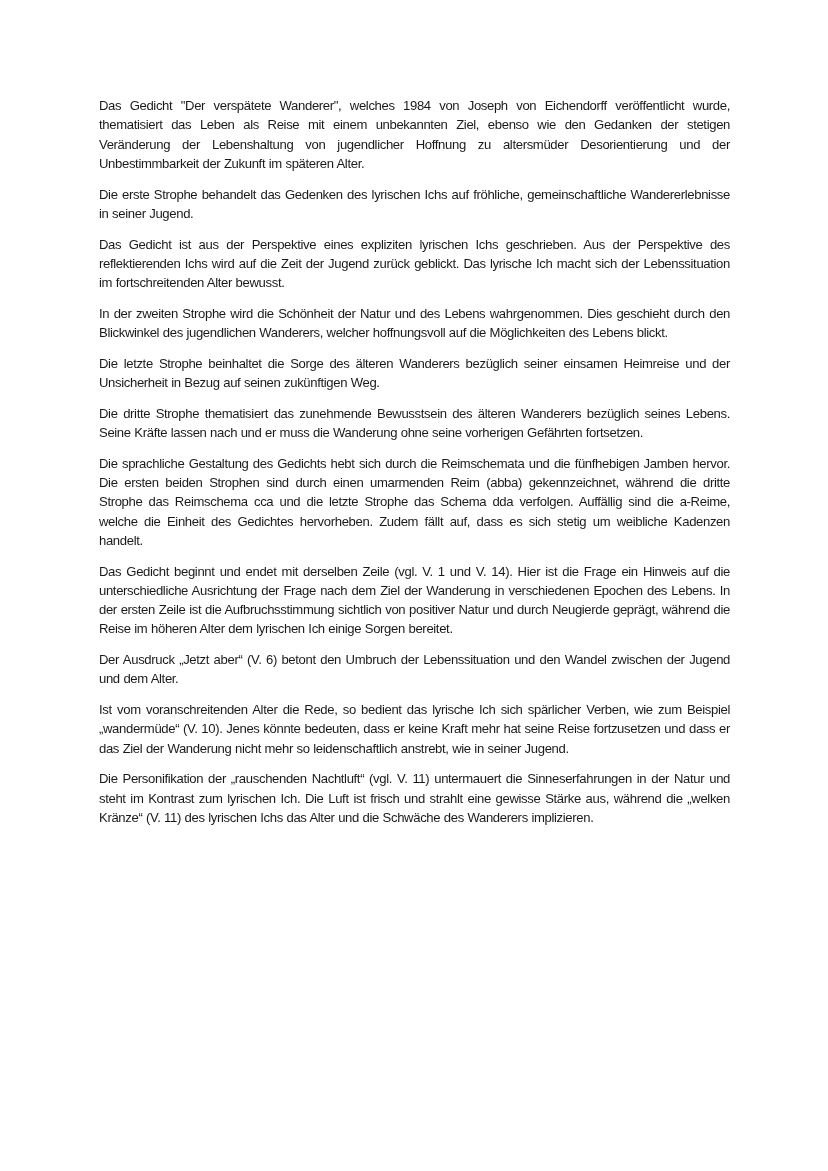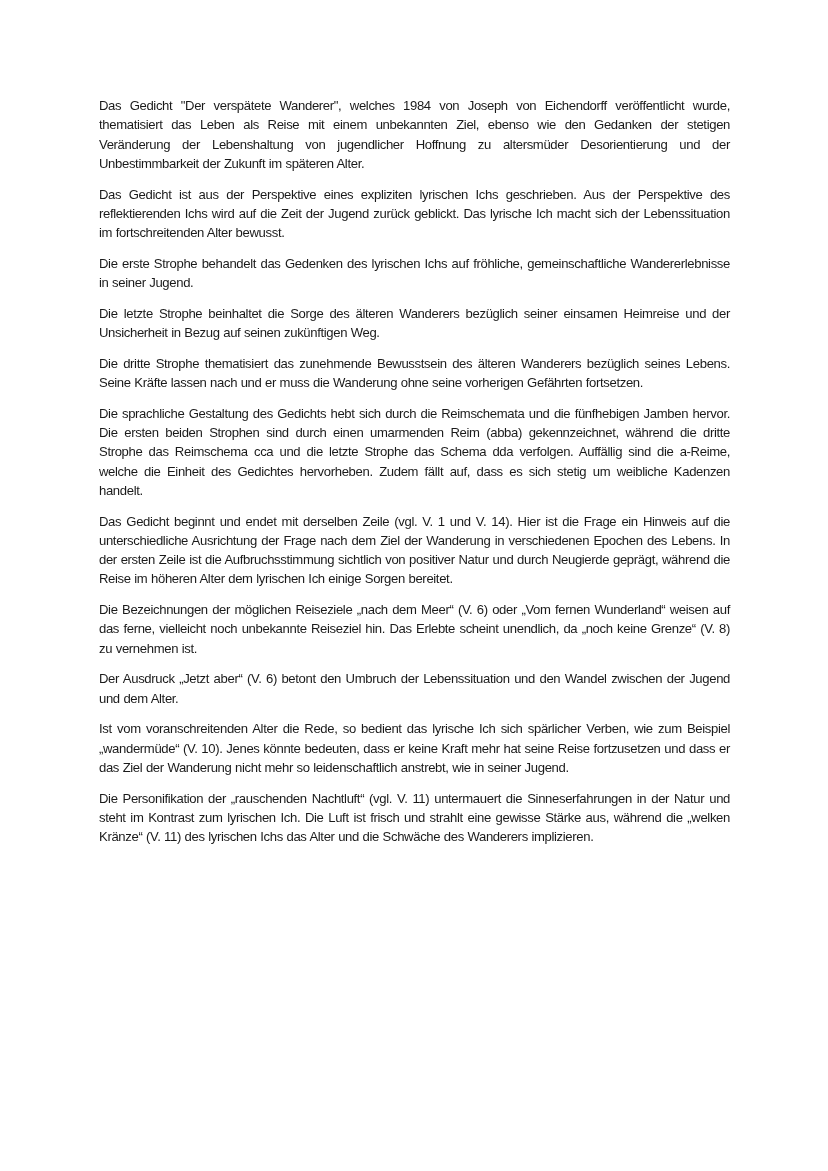--- a/index.html
+++ b/index.html
@@ -29,23 +29,23 @@
       margin: 0 0 11.5px 0;
       text-align: justify;
       hyphens: none;
     }
   </style>
 </head>
 <body>
 
 <div class="page">
   <p class="para">Das Gedicht "Der verspätete Wanderer", welches 1984 von Joseph von Eichendorff veröffentlicht wurde, thematisiert das Leben als Reise mit einem unbekannten Ziel, ebenso wie den Gedanken der stetigen Veränderung der Lebenshaltung von jugendlicher Hoffnung zu altersmüder Desorientierung und der Unbestimmbarkeit der Zukunft im späteren Alter.</p>
+  <p class="para">Die erste Strophe behandelt das Gedenken des lyrischen Ichs auf fröhliche, gemeinschaftliche Wandererlebnisse in seiner Jugend.</p>
   <p class="para">Das Gedicht ist aus der Perspektive eines expliziten lyrischen Ichs geschrieben. Aus der Perspektive des reflektierenden Ichs wird auf die Zeit der Jugend zurück geblickt. Das lyrische Ich macht sich der Lebenssituation im fortschreitenden Alter bewusst.</p>
-  <p class="para">Die erste Strophe behandelt das Gedenken des lyrischen Ichs auf fröhliche, gemeinschaftliche Wandererlebnisse in seiner Jugend.</p>
+  <p class="para">In der zweiten Strophe wird die Schönheit der Natur und des Lebens wahrgenommen. Dies geschieht durch den Blickwinkel des jugendlichen Wanderers, welcher hoffnungsvoll auf die Möglichkeiten des Lebens blickt.</p>
   <p class="para">Die letzte Strophe beinhaltet die Sorge des älteren Wanderers bezüglich seiner einsamen Heimreise und der Unsicherheit in Bezug auf seinen zukünftigen Weg.</p>
   <p class="para">Die dritte Strophe thematisiert das zunehmende Bewusstsein des älteren Wanderers bezüglich seines Lebens. Seine Kräfte lassen nach und er muss die Wanderung ohne seine vorherigen Gefährten fortsetzen.</p>
   <p class="para">Die sprachliche Gestaltung des Gedichts hebt sich durch die Reimschemata und die fünfhebigen Jamben hervor. Die ersten beiden Strophen sind durch einen umarmenden Reim (abba) gekennzeichnet, während die dritte Strophe das Reimschema cca und die letzte Strophe das Schema dda verfolgen. Auffällig sind die a-Reime, welche die Einheit des Gedichtes hervorheben. Zudem fällt auf, dass es sich stetig um weibliche Kadenzen handelt.</p>
   <p class="para">Das Gedicht beginnt und endet mit derselben Zeile (vgl. V. 1 und V. 14). Hier ist die Frage ein Hinweis auf die unterschiedliche Ausrichtung der Frage nach dem Ziel der Wanderung in verschiedenen Epochen des Lebens. In der ersten Zeile ist die Aufbruchsstimmung sichtlich von positiver Natur und durch Neugierde geprägt, während die Reise im höheren Alter dem lyrischen Ich einige Sorgen bereitet.</p>
-  <p class="para">Die Bezeichnungen der möglichen Reiseziele „nach dem Meer“ (V. 6) oder „Vom fernen Wunderland“ weisen auf das ferne, vielleicht noch unbekannte Reiseziel hin. Das Erlebte scheint unendlich, da „noch keine Grenze“ (V. 8) zu vernehmen ist.</p>
   <p class="para">Der Ausdruck „Jetzt aber“ (V. 6) betont den Umbruch der Lebenssituation und den Wandel zwischen der Jugend und dem Alter.</p>
   <p class="para">Ist vom voranschreitenden Alter die Rede, so bedient das lyrische Ich sich spärlicher Verben, wie zum Beispiel „wandermüde“ (V. 10). Jenes könnte bedeuten, dass er keine Kraft mehr hat seine Reise fortzusetzen und dass er das Ziel der Wanderung nicht mehr so leidenschaftlich anstrebt, wie in seiner Jugend.</p>
   <p class="para">Die Personifikation der „rauschenden Nachtluft“ (vgl. V. 11) untermauert die Sinneserfahrungen in der Natur und steht im Kontrast zum lyrischen Ich. Die Luft ist frisch und strahlt eine gewisse Stärke aus, während die „welken Kränze“ (V. 11) des lyrischen Ichs das Alter und die Schwäche des Wanderers implizieren.</p>
 </div>
 
 </body></html>

